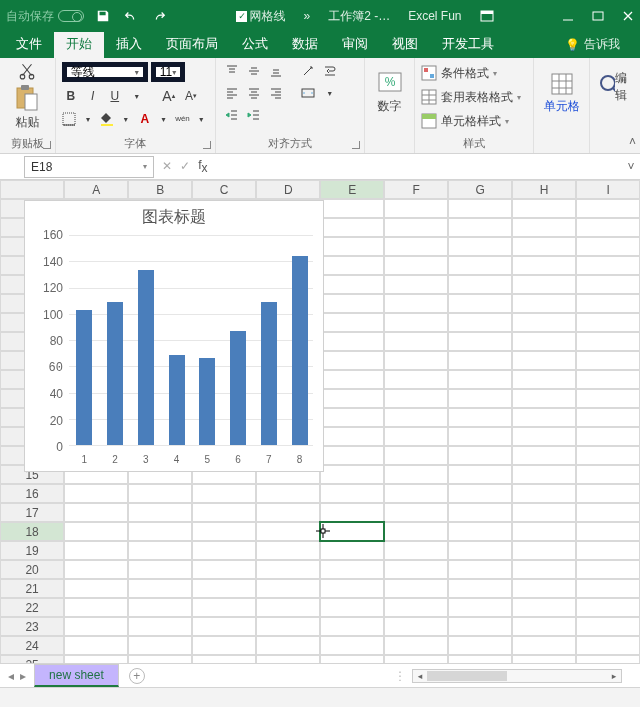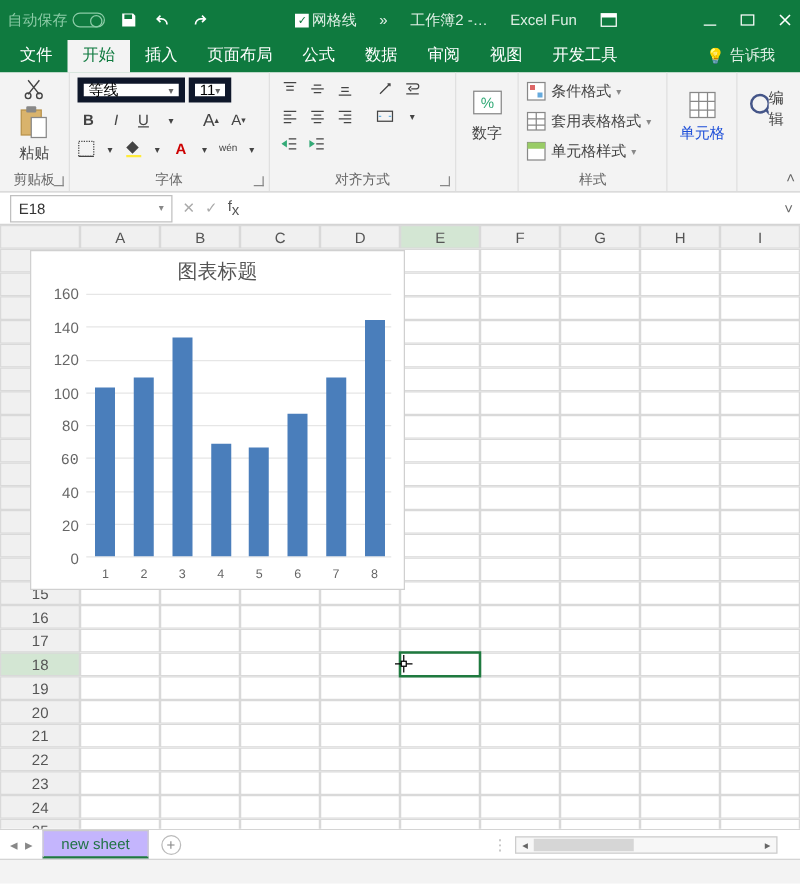--- a/index.html
+++ b/index.html
@@ -43,21 +43,21 @@
 .number{width:50px;align-items:center;justify-content:flex-start}
 .nbtn{display:flex;flex-direction:column;align-items:center;margin-top:8px}
 .styles{width:120px}
 .styles .srow{display:flex;align-items:center;gap:4px;margin-bottom:2px;height:22px;color:#444}
 .cells{width:56px;align-items:center}
 .cells .cbtn{margin-top:8px;display:flex;flex-direction:column;align-items:center}
 .edit{width:50px;align-items:center}
 .edit .ebtn{margin-top:8px;display:flex;flex-direction:row;align-items:center}
 .collapse{position:absolute;right:4px;bottom:4px;color:#666}
 .formulabar{height:26px;display:flex;align-items:center;border-bottom:1px solid #d4d4d4;background:#fff}
-.namebox{width:130px;height:22px;border:1px solid #c0c0c0;margin-left:8px;display:flex;align-items:center;padding:0 6px;justify-content:space-between;font-size:12px;color:#333}
+.namebox{width:130px;height:22px;border:1px solid #c0c0c0;margin-left:24px;display:flex;align-items:center;padding:0 6px;justify-content:space-between;font-size:12px;color:#333}
 .fbbtns{display:flex;gap:8px;margin-left:8px;color:#aaa;align-items:center}
 .fbinput{flex:1;margin:0 6px;height:22px;border:none}
 .fbexpand{width:18px;text-align:center;color:#666}
 .sheet{flex:1;position:relative;overflow:hidden;background:#fff}
 .grid{position:absolute;left:0;top:0}
 th,td{border:1px solid #d9d9d9;font-weight:normal;color:#555;font-size:12px;text-align:center}
 .colhead th{height:19px;background:#f0f0f0;width:67px}
 .rowhead{width:22px;background:#f0f0f0}
 .corner{width:22px;height:19px;background:#f0f0f0}
 .cell{height:19px;width:67px;background:#fff}

